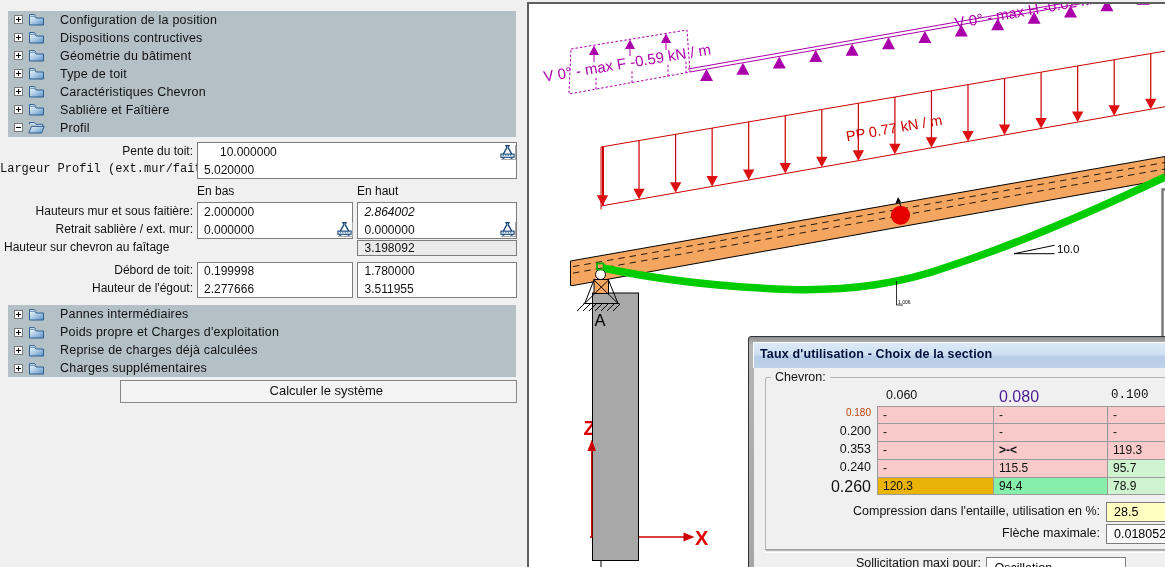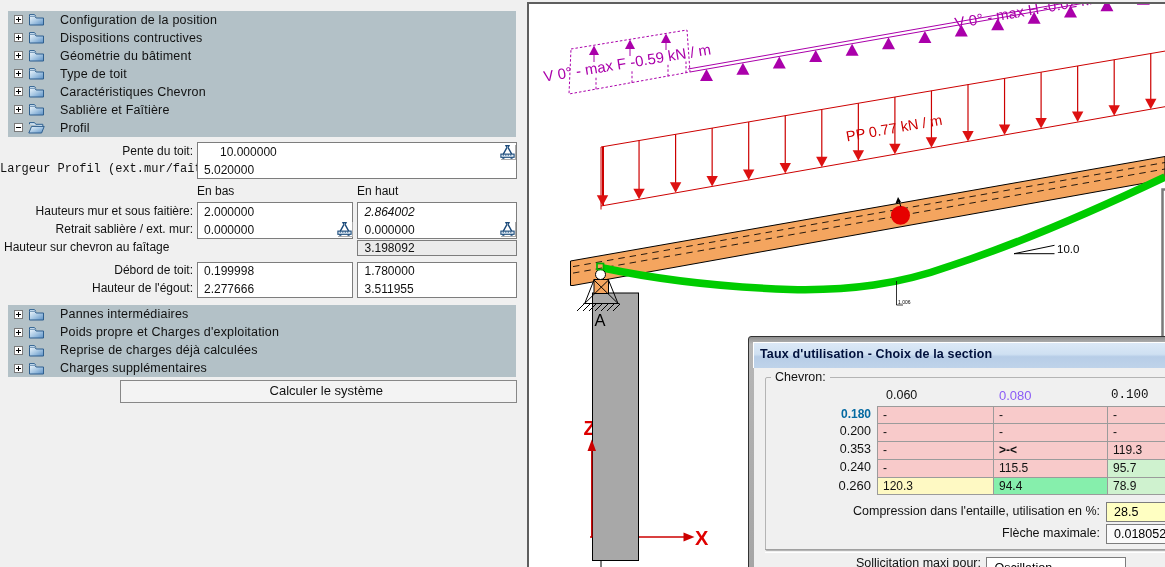--- a/index.html
+++ b/index.html
@@ -323,43 +323,43 @@
 <div class="abs" style="left:747.5px;top:335.5px;width:420px;height:232px;background:linear-gradient(180deg,#8f8f8f 0px,#b6b6b6 7px,#a5a5a5 100%);border:1px solid #333;border-radius:3px 0 0 0;box-sizing:border-box;"></div>
 <div class="abs" style="left:752.5px;top:341.5px;width:413px;height:26px;background:#fff;"></div>
 <div class="abs" style="left:753.5px;top:342.5px;width:412px;height:25px;background:linear-gradient(180deg,#dce9f7 0%,#cfe0f2 45%,#b7cde7 55%,#bfd3ea 100%);"></div>
 <div class="abs" style="left:760px;top:347px;font-size:12.5px;font-weight:bold;letter-spacing:0.15px;color:#00103c;">Taux d'utilisation - Choix de la section</div>
 <div class="abs" style="left:753.5px;top:367.5px;width:412px;height:200px;background:#f0f0f0;"></div>
 
 <div class="abs" style="left:764.5px;top:377px;width:401px;height:172px;border:1px solid #b4b4b4;border-radius:2px;"></div>
 <div class="abs" style="left:771px;top:370px;background:#f0f0f0;padding:0 4px;font-size:12.5px;color:#111;">Chevron:</div>
 
 <div class="abs" style="left:886px;top:388px;font-size:12.5px;color:#111;">0.060</div>
-<div class="abs" style="left:999px;top:388px;font-size:13px;color:#8b5cf6;">0.080</div>
+<div class="abs" style="left:999px;top:388px;font-size:16px;color:#4c1d95;">0.080</div>
 <div class="abs" style="left:1111px;top:388px;font-size:12.5px;color:#111;font-family:Liberation Mono, monospace;">0.100</div>
 
-<div class="abs" style="left:820px;top:406.5px;width:51px;text-align:right;font-size:12px;color:#0369a1;font-weight:bold;">0.180</div>
+<div class="abs" style="left:820px;top:406.5px;width:51px;text-align:right;font-size:10px;color:#c2410c;">0.180</div>
 <div class="abs" style="left:820px;top:424.3px;width:51px;text-align:right;font-size:12.5px;color:#111;">0.200</div>
 <div class="abs" style="left:820px;top:442px;width:51px;text-align:right;font-size:12.5px;color:#111;">0.353</div>
 <div class="abs" style="left:820px;top:459.8px;width:51px;text-align:right;font-size:12.5px;color:#111;">0.240</div>
-<div class="abs" style="left:820px;top:477.5px;width:51px;text-align:right;font-size:13px;color:#111;">0.260</div>
+<div class="abs" style="left:820px;top:477.5px;width:51px;text-align:right;font-size:16px;color:#111;">0.260</div>
 
 <div id="cells">
     <div class="cell" style="left:877px;top:405.5px;width:117px;height:18.8px;background:#f8caca">-</div>
     <div class="cell" style="left:993px;top:405.5px;width:115px;height:18.8px;background:#f8caca">-</div>
     <div class="cell" style="left:1107px;top:405.5px;width:117px;height:18.8px;background:#f8caca">-</div>
     <div class="cell" style="left:877px;top:423.3px;width:117px;height:18.8px;background:#f8caca">-</div>
     <div class="cell" style="left:993px;top:423.3px;width:115px;height:18.8px;background:#f8caca">-</div>
     <div class="cell" style="left:1107px;top:423.3px;width:117px;height:18.8px;background:#f8caca">-</div>
     <div class="cell" style="left:877px;top:441px;width:117px;height:18.8px;background:#f8caca">-</div>
     <div class="cell" style="left:993px;top:441px;width:115px;height:18.8px;background:#f8caca"><b>&gt;-&lt;</b></div>
     <div class="cell" style="left:1107px;top:441px;width:117px;height:18.8px;background:#f8caca">119.3</div>
     <div class="cell" style="left:877px;top:458.8px;width:117px;height:18.8px;background:#f8caca">-</div>
     <div class="cell" style="left:993px;top:458.8px;width:115px;height:18.8px;background:#f8caca">115.5</div>
     <div class="cell" style="left:1107px;top:458.8px;width:117px;height:18.8px;background:#cff2cf">95.7</div>
-    <div class="cell" style="left:877px;top:476.5px;width:117px;height:18.8px;background:#fef9c3">120.3</div>
+    <div class="cell" style="left:877px;top:476.5px;width:117px;height:18.8px;background:#eab308">120.3</div>
     <div class="cell" style="left:993px;top:476.5px;width:115px;height:18.8px;background:#86efac">94.4</div>
     <div class="cell" style="left:1107px;top:476.5px;width:117px;height:18.8px;background:#cff2cf">78.9</div>
   </div>
 
 <div class="abs" style="left:800px;top:504px;width:300px;text-align:right;font-size:12.5px;color:#111;">Compression dans l'entaille, utilisation en %:</div>
 <div class="abs" style="left:1106px;top:501.5px;width:62px;height:20.5px;background:#ffffc2;border:1px solid #7d7d7d;box-sizing:border-box;font-size:12.5px;line-height:19px;padding-left:7px;">28.5</div>
 <div class="abs" style="left:800px;top:525.5px;width:300px;text-align:right;font-size:12.5px;color:#111;">Flèche maximale:</div>
 <div class="abs" style="left:1106px;top:523.5px;width:62px;height:20.5px;background:#fafafa;border:1px solid #7d7d7d;box-sizing:border-box;font-size:12.5px;line-height:19px;padding-left:7px;">0.018052</div>
 <div class="abs" style="left:764.5px;top:548.5px;width:401px;height:2px;border-top:1px solid #a0a0a0;border-bottom:1px solid #fff;"></div>
 <div class="abs" style="left:780px;top:556px;width:201px;text-align:right;font-size:12.5px;color:#111;">Sollicitation maxi pour:</div>

